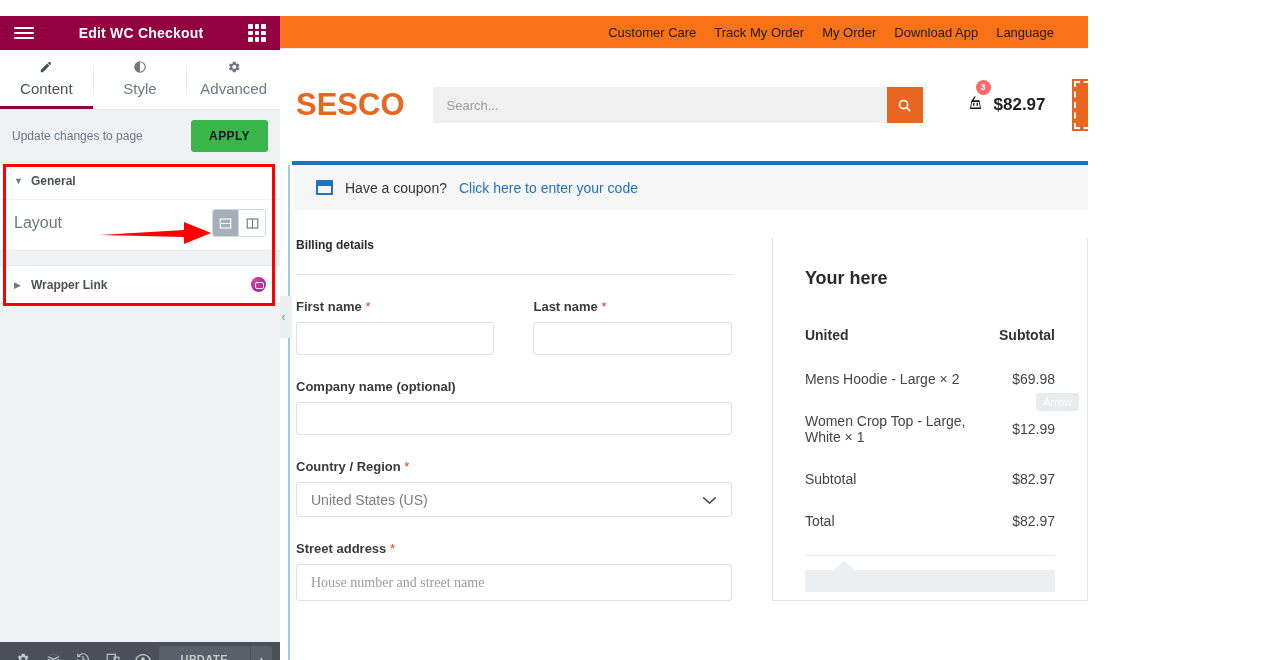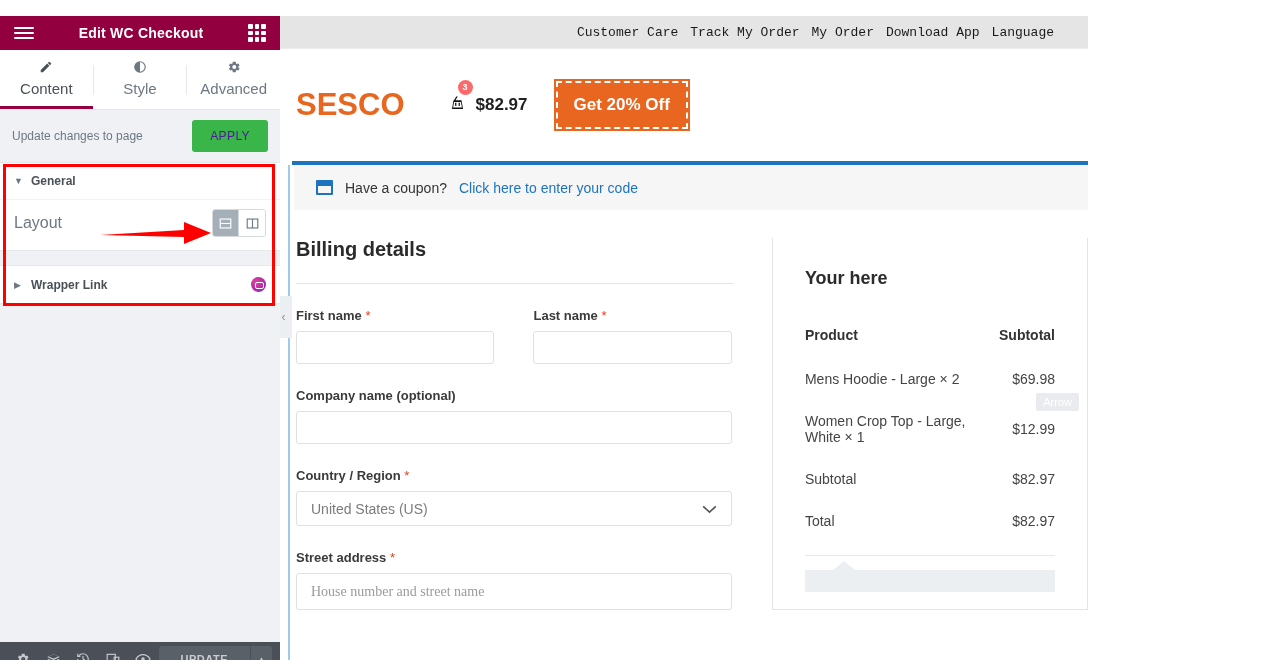--- a/index.html
+++ b/index.html
@@ -45,22 +45,22 @@
   .tab .ticon { font-size: 14px; line-height: 1; color: #6d7882; }
   .tab.active .ticon { color: #495157; }
   .tab-sep { width: 1px; background: #e6e9ec; height: 30px; align-self: center; }
 
   .apply-row {
     height: 52px; display: flex; align-items: center; justify-content: space-between;
     padding: 0 12px; background: #eff1f5; flex: 0 0 52px;
   }
   .apply-label { font-size: 12px; color: #6d7882; }
   .apply-btn {
-    background: #39b54a; color: #4c1d95; border: 0; border-radius: 3px;
-    font-size: 12px; font-weight: normal; letter-spacing: .4px;
+    background: #39b54a; color: #0f172a; border: 0; border-radius: 3px;
+    font-size: 12px; font-weight: bold; letter-spacing: .4px;
     padding: 9px 18px; cursor: pointer; font-family: inherit;
   }
 
   
   .annot-box {
     position: absolute; left: 3px; top: 148px; width: 272px; height: 142px;
     border: 3px solid #ff0000; pointer-events: none; z-index: 40;
   }
 
   .section {
@@ -117,22 +117,22 @@
     border-radius: 0 3px 3px 0; border-left: 1px solid #4a4f58;
     font-size: 8px; cursor: pointer;
   }
 
   
   .red-arrow { position: absolute; left: 100px; top: 203px; z-index: 45; pointer-events: none; }
 
   
   .preview { flex: 1; height: 660px; position: relative; background: #fff; overflow: hidden; }
   .topbar {
-    height: 33px; background: #e5e5e5; display: flex; align-items: center;
-    justify-content: flex-end; gap: 12px; padding: 0 34px; border-bottom: 1px solid #ececec; font-family: Liberation Mono, monospace;
+    height: 33px; background: #f97316; display: flex; align-items: center;
+    justify-content: flex-end; gap: 18px; padding: 0 34px; border-bottom: 1px solid #ececec;
   }
   .topbar a { font-size: 13px; color: #1a1a1a; text-decoration: none; cursor: pointer; }
 
   .header {
     height: 112px; background: #fff; display: flex; align-items: center; padding: 0 10px 0 8px;
   }
   .logo { font-size: 31px; font-weight: bold; color: #e8661f; letter-spacing: 0px; padding-left: 8px; }
   .search-wrap { display: flex; margin-left: 28px; }
   .search-input {
     width: 454px; height: 36px; background: #f0f0f0; border: 0; outline: 0;
@@ -164,21 +164,21 @@
     margin-left: 10px; background: #f6f6f6; height: 45px;
     display: flex; align-items: center; gap: 12px; padding-left: 22px;
     font-size: 14px; color: #333;
   }
   .coupon-icon { width: 17px; height: 15px; border: 2px solid #1e73be; border-radius: 1px; position: relative; }
   .coupon-icon::before { content:""; position:absolute; left:0; right:0; top:0; height:4px; background:#1e73be; }
   .coupon-link { color: #1e73be; cursor: pointer; }
 
   .cols { display: flex; padding-top: 28px; }
   .billing { width: 573px; padding-left: 10px; position: relative; }
-  .billing h2 { font-size: 20px; font-weight: bold; color: #2b2b2b; padding-left: 2px; }
+  .billing h2 { font-size: 12px; font-weight: bold; color: #2b2b2b; padding-left: 2px; }
   .billing .rule { height: 1px; background: #e6e6e6; margin: 22px 0 0 2px; }
 
   .frow { display: flex; gap: 39px; padding: 0 2px; }
   .fgroup { flex: 1; margin-top: 24px; }
   .fgroup.full { width: 100%; }
   .flabel { font-size: 13px; font-weight: bold; color: #3a3a3a; margin-bottom: 8px; display: block; }
   .req { color: #e2401c; font-weight: normal; }
   .finput {
     width: 100%; height: 33px; border: 1px solid #e0e0e0; border-radius: 3px;
     background: #fff; padding: 0 14px; font-size: 14px; color: #555;
@@ -379,20 +379,29 @@
     <div class="topbar">
       <a>Customer Care</a>
       <a>Track My Order</a>
       <a>My Order</a>
       <a>Download App</a>
       <a>Language</a>
     </div>
 
     <div class="header">
       <div class="logo">SESCO</div>
+      <div class="search-wrap">
+        <input class="search-input" type="text" placeholder="Search..." style="">
+        <button class="search-btn">
+          <svg width="15" height="15" viewBox="0 0 24 24" fill="none" stroke="#fff" stroke-width="2.6">
+              <circle cx="10.5" cy="10.5" r="6.5"></circle>
+              <line x1="15.5" y1="15.5" x2="21" y2="21"></line>
+            </svg>
+        </button>
+      </div>
       <div class="cart">
         <span class="cart-badge">3</span>
         <span>
           <svg width="21" height="19" viewBox="0 0 24 24" fill="#111">
               <path d="M7.5 8l3-5h1.9l-3 5H17l2 11H5L7 8h.5zm.2 2l-1.3 7h11.2l-1.3-7H7.7z"></path>
               <rect x="9" y="11" width="1.6" height="4"></rect>
               <rect x="13.4" y="11" width="1.6" height="4"></rect>
             </svg>
         </span>
         <span class="cart-amount">$82.97</span>
@@ -462,21 +471,21 @@
             <input class="finput" type="text" style="height: 37px; font-family: Liberation Serif, serif;" placeholder="House number and street name">
           </div>
         </div>
 
         <div class="order-panel">
           <h3>Your here</h3>
           <div class="arrow-tip">Arrow</div>
           <table class="otable">
             <thead>
               <tr>
-                <th>Product</th>
+                <th>United</th>
                 <th class="r">Subtotal</th>
               </tr>
             </thead>
             <tbody>
               <tr>
                 <td>Mens Hoodie - Large × 2</td>
                 <td class="r">$69.98</td>
               </tr>
               <tr>
                 <td>Women Crop Top - Large, White × 1</td>

